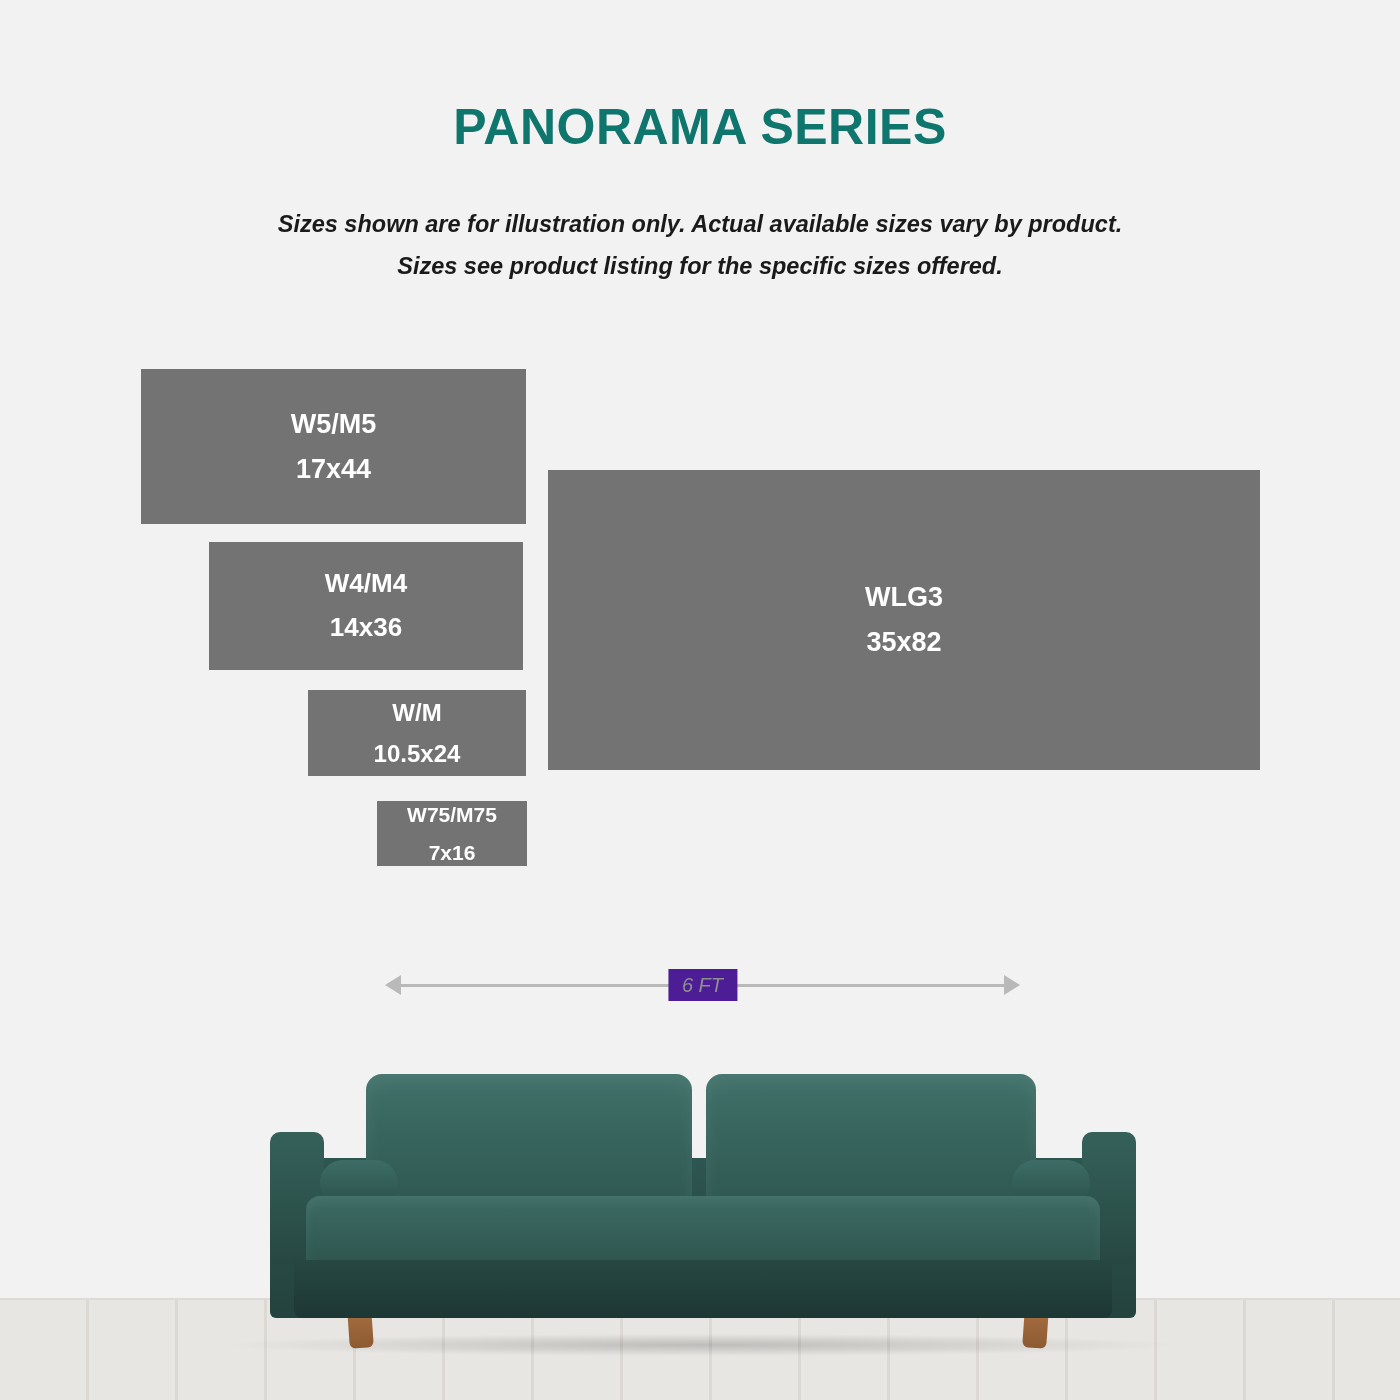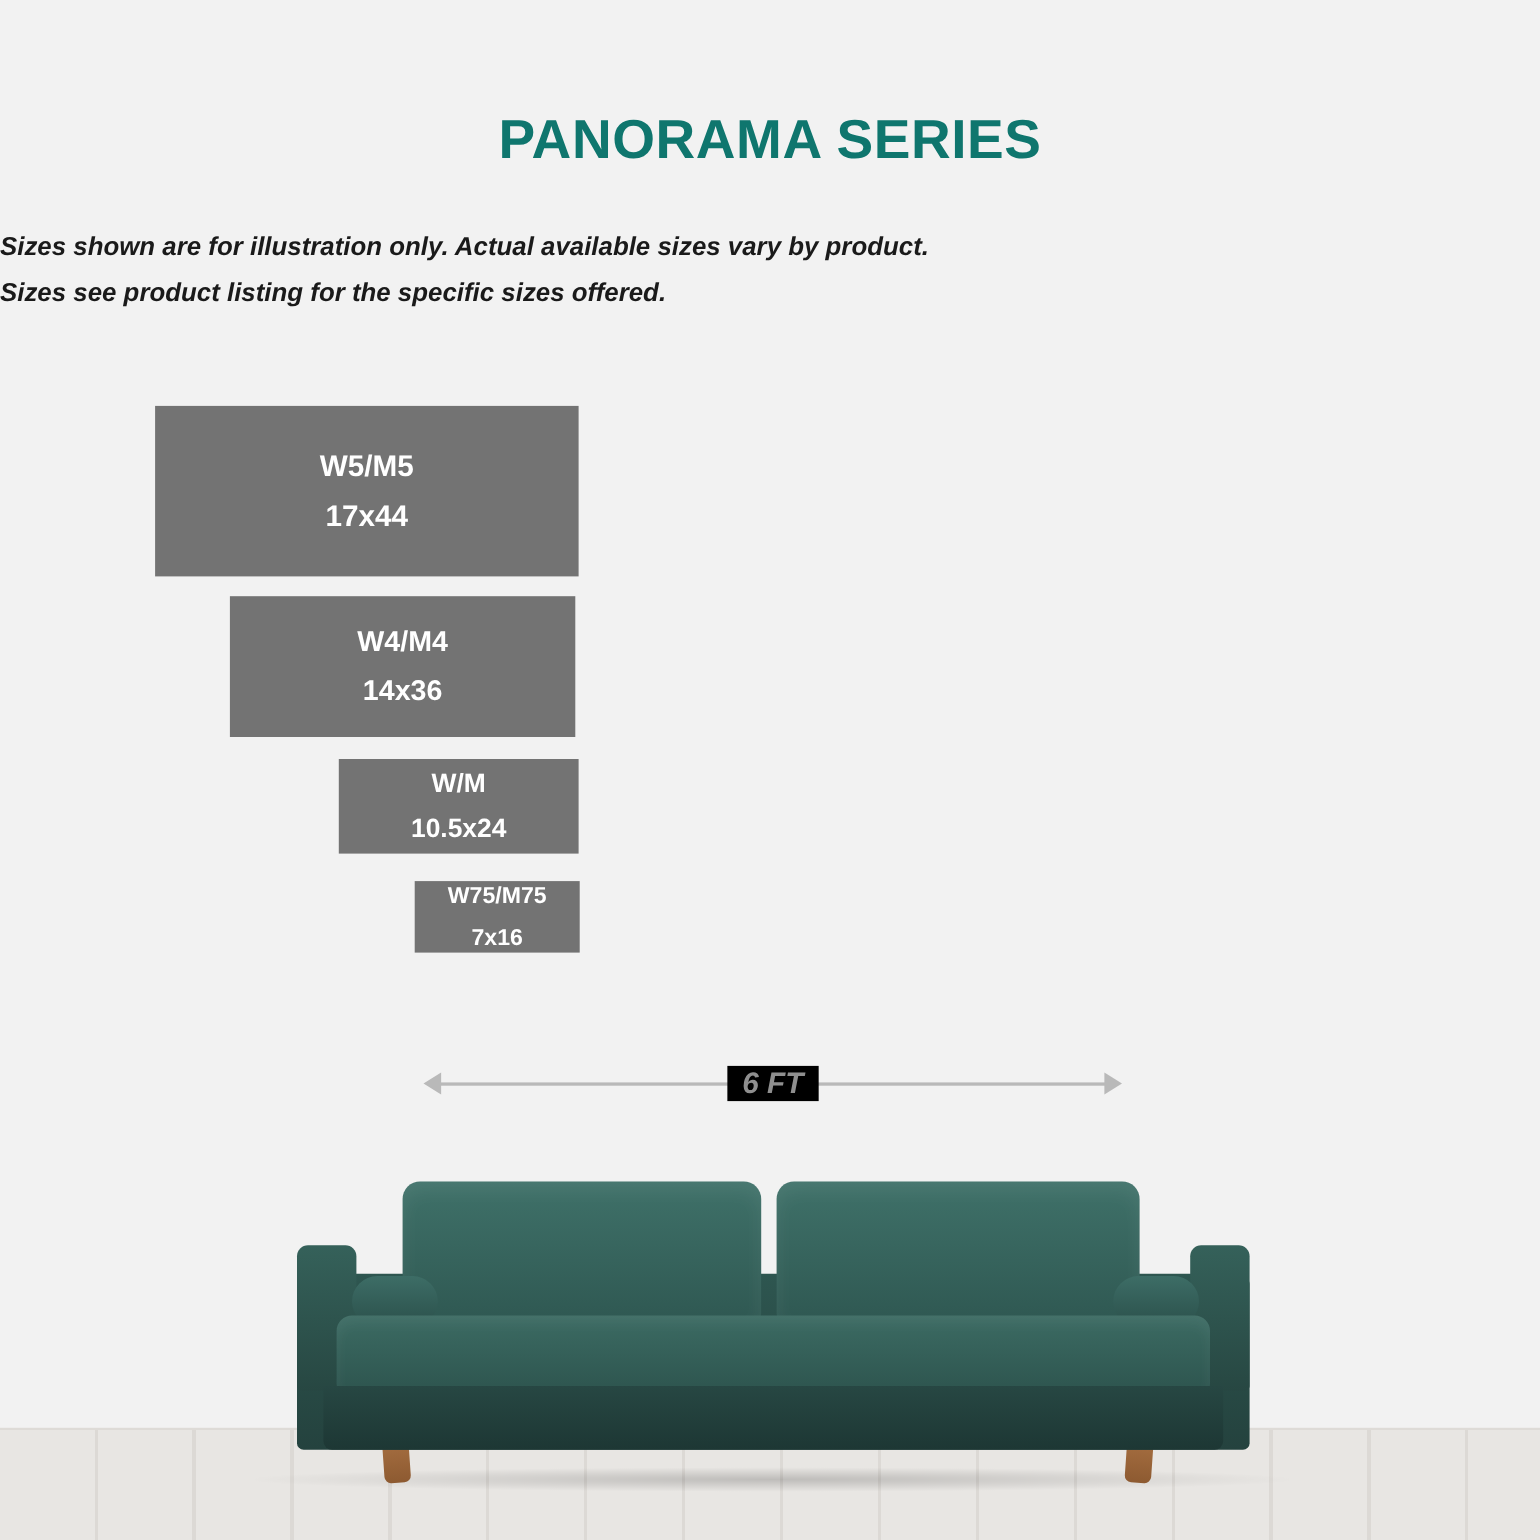--- a/index.html
+++ b/index.html
@@ -31,21 +31,21 @@
     font-size: 50px;
     font-weight: bold;
     letter-spacing: 0.5px;
     color: #0f766e;
   }
   .subtitle {
     position: absolute;
     top: 203px;
     left: 0;
     width: 1400px;
-    text-align: left;
+    text-align: center;
     font-size: 23.5px;
     font-style: italic;
     font-weight: bold;
     line-height: 42px;
     color: #1a1a1a;
   }
 
   
   .swatch {
     position: absolute;
@@ -98,24 +98,24 @@
   }
   .measure .cap-right {
     right: 0;
     border-left: 16px solid #b9b9b9;
   }
   .measure .label {
     position: absolute;
     left: 50%;
     top: 6px;
     transform: translateX(-50%);
-    background: #000000;
+    background: #4c1d95;
     padding: 0 14px;
-    font-size: 27px;
-    font-weight: bold;
+    font-size: 20px;
+    font-weight: normal;
     font-style: italic;
     color: #8f8f8f;
     line-height: 32px;
   }
 
   
   .scene {
     position: absolute;
     left: 0;
     top: 1010px;
@@ -253,20 +253,24 @@
   <div class="swatch sw-wm">
     <span class="code">W/M</span>
     <span class="dims">10.5x24</span>
   </div>
 
   <div class="swatch sw-w75">
     <span class="code">W75/M75</span>
     <span class="dims">7x16</span>
   </div>
 
+  <div class="swatch sw-wlg3">
+    <span class="code">WLG3</span>
+    <span class="dims">35x82</span>
+  </div>
 
   <div class="measure">
     <div class="line"></div>
     <div class="cap cap-left"></div>
     <div class="cap cap-right"></div>
     <div class="label">6 FT</div>
   </div>
 
   <div class="scene">
     <div class="floor-line"></div>

